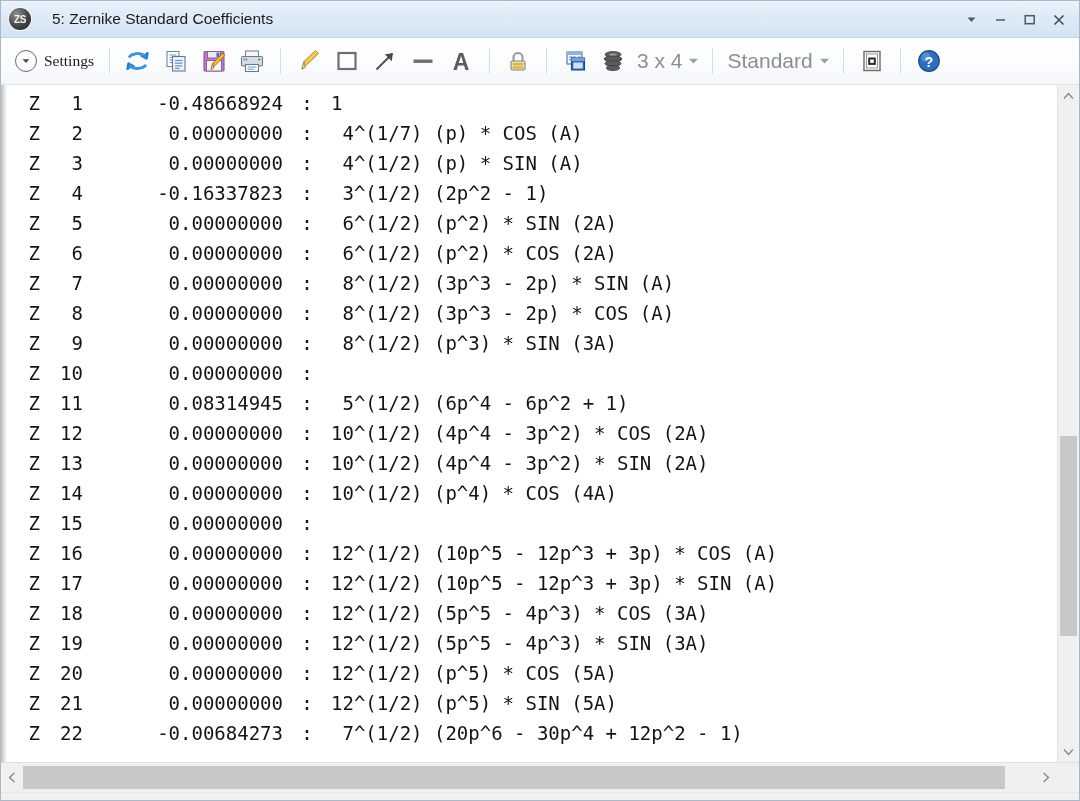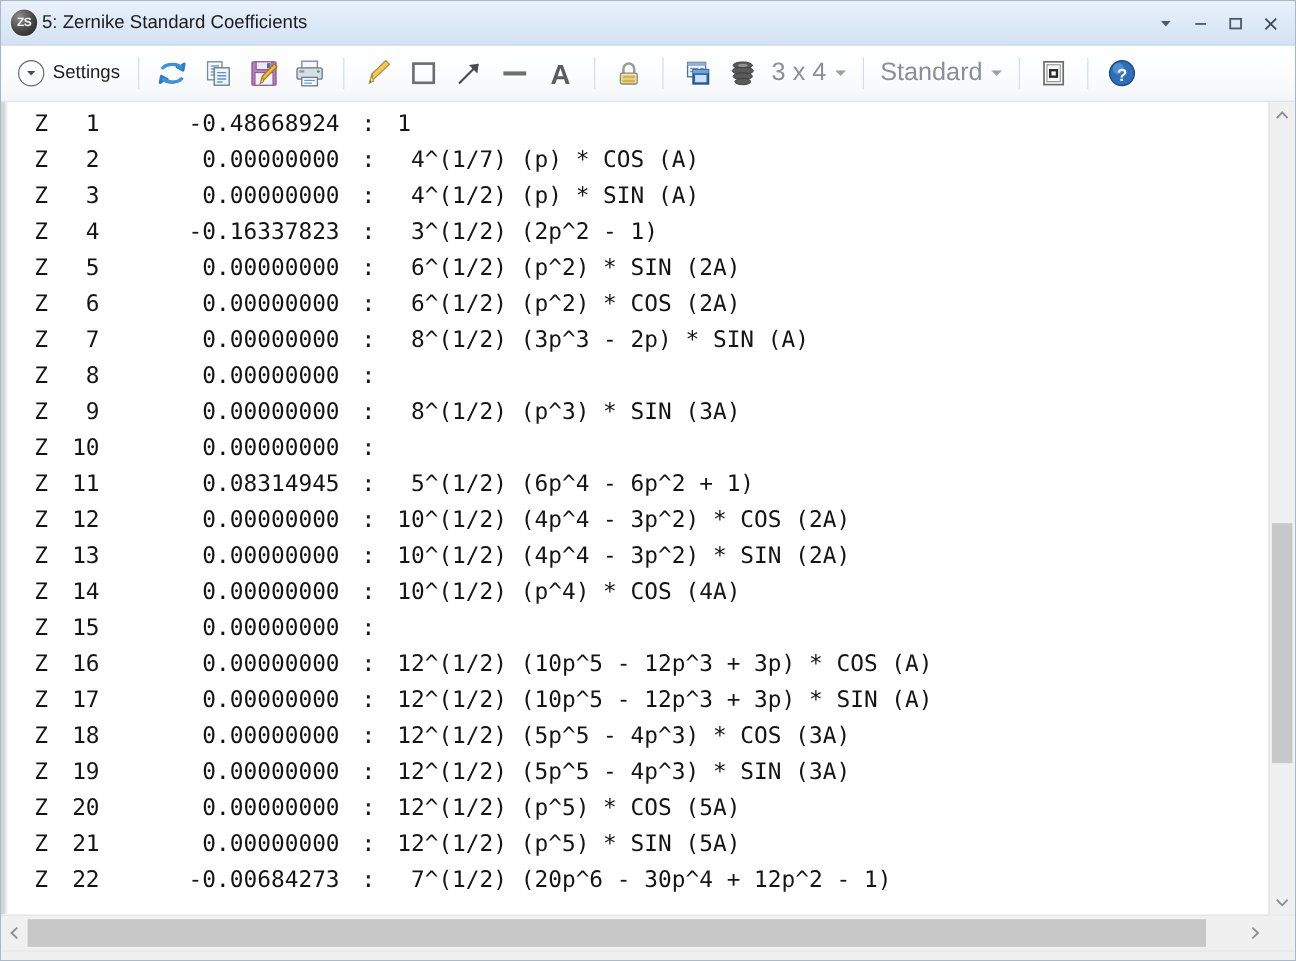--- a/index.html
+++ b/index.html
@@ -22,20 +22,21 @@
   
   .titlebar {
     height: 37px;
     flex: 0 0 37px;
     background: linear-gradient(to bottom, #eaf2fb 0%, #dfeaf7 45%, #d3e3f4 100%);
     border-bottom: 1px solid #c2d4e6;
     display: flex;
     align-items: center;
     padding-left: 8px;
     position: relative;
+    gap: 17px;
   }
   .app-logo {
     width: 22px; height: 22px;
     border-radius: 50%;
     background: radial-gradient(circle at 32% 28%, #8e8e8e 0%, #4c4c4c 48%, #1c1c1c 100%);
     color: #f2f2f2;
     font-size: 10px;
     font-weight: bold;
     display: flex; align-items: center; justify-content: center;
     letter-spacing: -0.5px;
@@ -85,20 +86,21 @@
     align-items: center;
     justify-content: center;
     padding: 0 5px;
     border-radius: 3px;
   }
   .settings-grp {
     display: flex; align-items: center;
     gap: 7px;
     padding: 0 6px 0 8px;
     height: 34px;
+    font-family: Liberation Serif, serif;
   }
   .settings-circle {
     width: 22px; height: 22px;
     border-radius: 50%;
     border: 1.6px solid #6b6b6b;
     display: flex; align-items: center; justify-content: center;
   }
   .settings-label {
     font-size: 15.5px;
     color: #1c1c1c;
@@ -423,21 +425,21 @@
     <div class="content-wrap">
       <div class="edge-shadow"></div>
       <div class="rows" id="rows-container">
           <div class="row"><span class="c-z">Z</span><span class="c-idx">1</span><span class="c-val">-0.48668924</span><span class="c-colon">:</span><span class="c-form">1</span></div>
           <div class="row"><span class="c-z">Z</span><span class="c-idx">2</span><span class="c-val">0.00000000</span><span class="c-colon">:</span><span class="c-form"> 4^(1/7) (p) * COS (A)</span></div>
           <div class="row"><span class="c-z">Z</span><span class="c-idx">3</span><span class="c-val">0.00000000</span><span class="c-colon">:</span><span class="c-form"> 4^(1/2) (p) * SIN (A)</span></div>
           <div class="row"><span class="c-z">Z</span><span class="c-idx">4</span><span class="c-val">-0.16337823</span><span class="c-colon">:</span><span class="c-form"> 3^(1/2) (2p^2 - 1)</span></div>
           <div class="row"><span class="c-z">Z</span><span class="c-idx">5</span><span class="c-val">0.00000000</span><span class="c-colon">:</span><span class="c-form"> 6^(1/2) (p^2) * SIN (2A)</span></div>
           <div class="row"><span class="c-z">Z</span><span class="c-idx">6</span><span class="c-val">0.00000000</span><span class="c-colon">:</span><span class="c-form"> 6^(1/2) (p^2) * COS (2A)</span></div>
           <div class="row"><span class="c-z">Z</span><span class="c-idx">7</span><span class="c-val">0.00000000</span><span class="c-colon">:</span><span class="c-form"> 8^(1/2) (3p^3 - 2p) * SIN (A)</span></div>
-          <div class="row"><span class="c-z">Z</span><span class="c-idx">8</span><span class="c-val">0.00000000</span><span class="c-colon">:</span></div>
+          <div class="row"><span class="c-z">Z</span><span class="c-idx">8</span><span class="c-val">0.00000000</span><span class="c-colon">:</span><span class="c-form"> 8^(1/2) (3p^3 - 2p) * COS (A)</span></div>
           <div class="row"><span class="c-z">Z</span><span class="c-idx">9</span><span class="c-val">0.00000000</span><span class="c-colon">:</span><span class="c-form"> 8^(1/2) (p^3) * SIN (3A)</span></div>
           <div class="row"><span class="c-z">Z</span><span class="c-idx">10</span><span class="c-val">0.00000000</span><span class="c-colon">:</span></div>
           <div class="row"><span class="c-z">Z</span><span class="c-idx">11</span><span class="c-val">0.08314945</span><span class="c-colon">:</span><span class="c-form"> 5^(1/2) (6p^4 - 6p^2 + 1)</span></div>
           <div class="row"><span class="c-z">Z</span><span class="c-idx">12</span><span class="c-val">0.00000000</span><span class="c-colon">:</span><span class="c-form">10^(1/2) (4p^4 - 3p^2) * COS (2A)</span></div>
           <div class="row"><span class="c-z">Z</span><span class="c-idx">13</span><span class="c-val">0.00000000</span><span class="c-colon">:</span><span class="c-form">10^(1/2) (4p^4 - 3p^2) * SIN (2A)</span></div>
           <div class="row"><span class="c-z">Z</span><span class="c-idx">14</span><span class="c-val">0.00000000</span><span class="c-colon">:</span><span class="c-form">10^(1/2) (p^4) * COS (4A)</span></div>
           <div class="row"><span class="c-z">Z</span><span class="c-idx">15</span><span class="c-val">0.00000000</span><span class="c-colon">:</span></div>
           <div class="row"><span class="c-z">Z</span><span class="c-idx">16</span><span class="c-val">0.00000000</span><span class="c-colon">:</span><span class="c-form">12^(1/2) (10p^5 - 12p^3 + 3p) * COS (A)</span></div>
           <div class="row"><span class="c-z">Z</span><span class="c-idx">17</span><span class="c-val">0.00000000</span><span class="c-colon">:</span><span class="c-form">12^(1/2) (10p^5 - 12p^3 + 3p) * SIN (A)</span></div>
           <div class="row"><span class="c-z">Z</span><span class="c-idx">18</span><span class="c-val">0.00000000</span><span class="c-colon">:</span><span class="c-form">12^(1/2) (5p^5 - 4p^3) * COS (3A)</span></div>

